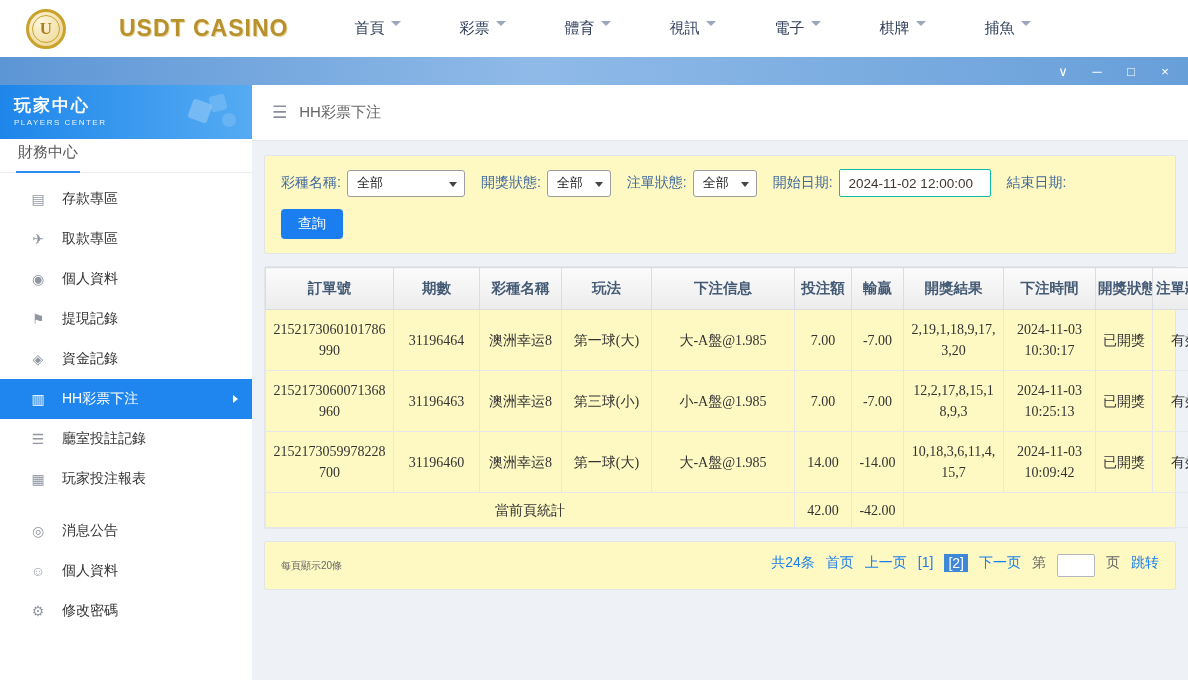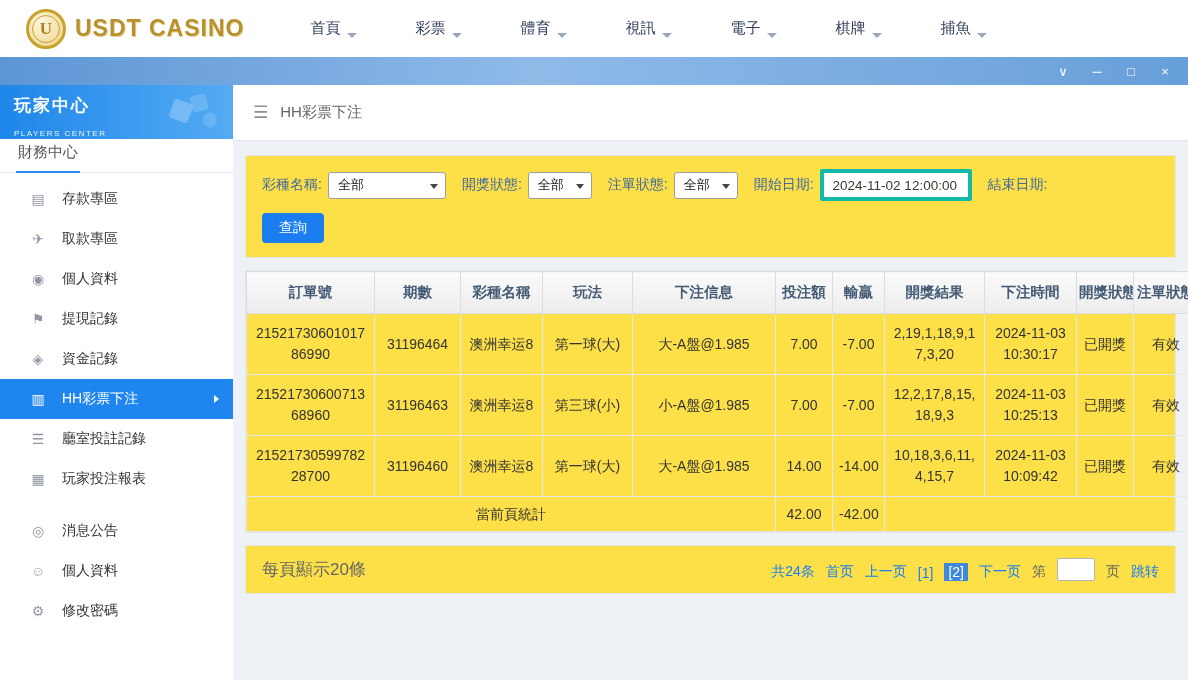--- a/index.html
+++ b/index.html
@@ -9,41 +9,41 @@
   
   .topbar { height:57px; display:flex; align-items:center; padding:0 26px; background:#fff; }
   .logo { display:flex; align-items:center; gap:9px; cursor:pointer; }
   .logo-circle { width:40px; height:40px; border-radius:50%; border:3px solid #c9a22c;
     background:radial-gradient(circle at 35% 30%, #fdf6dd, #ecd38a);
     display:flex; align-items:center; justify-content:center; }
   .logo-inner { width:28px; height:28px; border-radius:50%; border:1px solid #c9a22c;
     display:flex; align-items:center; justify-content:center;
     color:#a8821f; font-weight:bold; font-size:17px; font-family:"Liberation Serif",serif; }
   .brand-name { font-size:23px; font-weight:800; color:#b8912e; letter-spacing:1px;
-    text-shadow:1px 1px 0 #e7d49a; }
+    text-shadow:1px 1px 0 #e7d49a;margin-left:44px; }
   .topnav { display:flex; margin-left:66px; gap:58px; }
-  .nav-item { display:flex; align-items:flex-end; gap:7px; color:#33415e; font-size:15px;
+  .nav-item { display:flex; align-items:flex-start; gap:7px; color:#33415e; font-size:15px;
     cursor:pointer; white-space:nowrap; }
   .caret-down { width:0; height:0; border-left:5px solid transparent; border-right:5px solid transparent;
     border-top:5px solid #9aa7bd; margin-top:2px; }
 
   
   .bluebar { height:28px; background:linear-gradient(90deg,#5d96d5 0%,#8fbae8 45%,#679fd9 100%);
     display:flex; align-items:center; justify-content:flex-end; gap:20px; padding-right:16px; }
   .winctl { color:#fff; font-size:13px; line-height:1; cursor:pointer; width:14px; text-align:center; }
 
   
   .app { display:flex; height:595px; }
 
   
-  .sidebar { width:233px; background:#fff; flex-shrink:0; }
+  .sidebar { width:252px; background:#fff; flex-shrink:0; }
   .player-header { height:54px; background:linear-gradient(90deg,#1e86ea,#55abf3);
     color:#fff; padding:9px 14px; position:relative; overflow:hidden; }
   .player-title { font-size:17px; font-weight:bold; letter-spacing:2px; }
-  .player-sub { font-size:8px; letter-spacing:1.5px; margin-top:12px; opacity:.9; }
+  .player-sub { font-size:8px; letter-spacing:1.5px; margin-top:1px; opacity:.9; }
   .dice-deco { position:absolute; right:10px; top:6px; width:60px; height:44px; opacity:.45; }
   .dice-deco .d1 { position:absolute; left:8px; top:10px; width:20px; height:20px; background:rgba(255,255,255,.55);
     border-radius:3px; transform:rotate(20deg); }
   .dice-deco .d2 { position:absolute; left:28px; top:4px; width:16px; height:16px; background:rgba(255,255,255,.35);
     border-radius:3px; transform:rotate(-15deg); }
   .dice-deco .d3 { position:absolute; left:40px; top:22px; width:14px; height:14px; background:rgba(255,255,255,.3);
     border-radius:50%; }
   .side-title { padding:4px 16px 0; color:#555; font-size:15px; border-bottom:1px solid #ececec; }
   .side-title span { display:inline-block; padding:0 2px 9px; border-bottom:2px solid #2c8cf0; margin-bottom:-1px; }
   .menu { padding:6px 0; }
@@ -56,53 +56,53 @@
     border-bottom:4px solid transparent; border-left:5px solid #fff; }
 
   
   .main { flex:1; background:#eef1f5; display:flex; flex-direction:column; min-width:0; }
   .breadcrumb { height:56px; background:#fff; border-bottom:1px solid #e3e6ea;
     display:flex; align-items:center; padding:0 20px; gap:12px; }
   .hamburger { color:#8a8f99; font-size:17px; cursor:pointer; }
   .bc-title { color:#666; font-size:15px; }
   .content { padding:14px 12px; }
 
-  .card { background:#fde047; border:1px solid #e2e5ea; border-radius:2px; }
+  .card { background:#fef9c3; border:1px solid #e2e5ea; border-radius:2px; }
 
   
   .filter-card { padding:13px 16px 14px; margin-bottom:12px; }
   .filter-row { display:flex; align-items:center; flex-wrap:wrap; gap:6px; }
   .f-label { color:#41699f; font-size:14px; margin-left:10px; }
   .f-label:first-child { margin-left:0; }
   .selectbox { position:relative; display:inline-flex; align-items:center; height:27px;
     border:1px solid #9e9e9e; border-radius:3px; background:#fff; padding:0 24px 0 9px;
     font-size:13px; color:#222; cursor:pointer; }
   .selectbox::after { content:""; position:absolute; right:7px; top:11px; width:0; height:0;
     border-left:4px solid transparent; border-right:4px solid transparent; border-top:5px solid #444; }
   .sel-wide { min-width:118px; }
   .sel-small { min-width:64px; }
-  .date-input { height:28px; width:152px; border:4px solid #14b8a6; border-radius:2px;
+  .date-input { height:28px; width:152px; border:1px solid #14b8a6; border-radius:2px;
     padding:12px 9px; font-size:13.5px; color:#40372f; font-family:"Liberation Sans",sans-serif; }
   .btn-query { margin-top:12px; background:#1a7ef0; color:#fff; border:none; border-radius:4px;
     height:30px; padding:0 17px; font-size:14px; cursor:pointer; }
 
   
-  .table-card { margin-bottom:12px; }
+  .table-card { margin-bottom:12px;font-family:Liberation Serif, serif; }
   table { width:100%; border-collapse:collapse; table-layout:fixed; text-align:center; font-size:14px; }
   th { background:linear-gradient(#fbfbfb,#ececec); color:#445a74; font-weight:700;
     height:42px; border:1px solid #d9dce0; font-size:14.5px; padding:2px; white-space:nowrap; overflow:hidden; }
   td { border:1px solid #e5e7ea; padding:9px 6px; color:#333; line-height:1.5; vertical-align:middle; }
   td.brk { word-break:break-all; }
   tr.datarow td { height:56px; }
   tr.sumrow td { height:35px; padding:6px; }
 
   
   .pager-card { height:49px; display:flex; align-items:center; justify-content:space-between; padding:0 16px; }
-  .page-size { color:#666; font-size:17px; }
-  .pager { display:flex; align-items:flex-end; gap:11px; font-size:14px; color:#666; }
+  .page-size { color:#666; font-size:10px; }
+  .pager { display:flex; align-items:flex-start; gap:11px; font-size:14px; color:#666; }
   .plink { color:#1a7ef0; cursor:pointer; white-space:nowrap; }
   .pcur { background:#3f87d9; color:#fff; padding:1px 4px; cursor:pointer; }
   .jump-input { width:38px; height:23px; border:1px solid #b4b8bd; border-radius:2px; padding:0 4px; }
 </style>
 </head>
 <body>
 
 <header class="topbar">
   <div class="logo">
     <div class="logo-circle">

